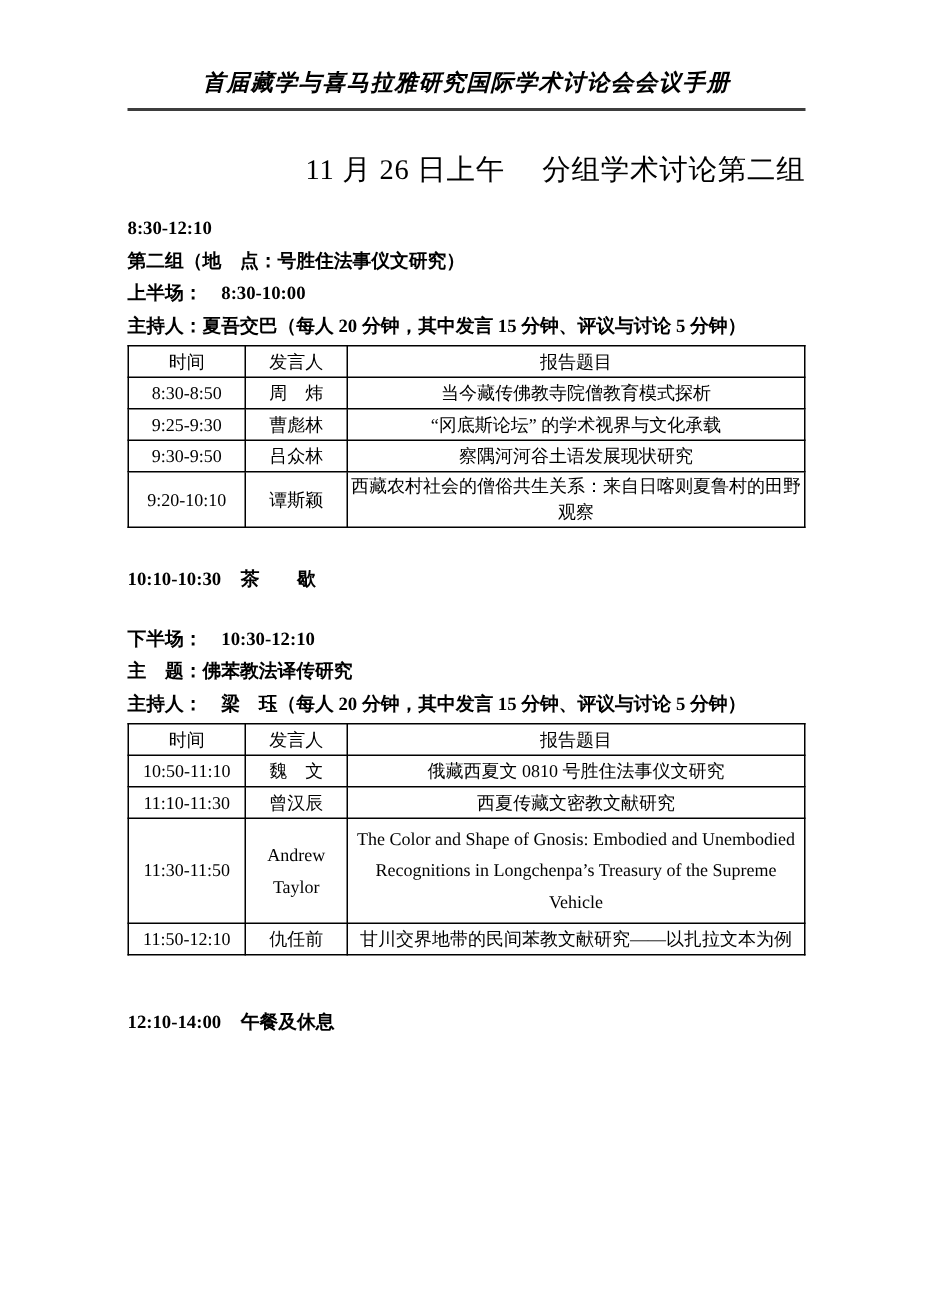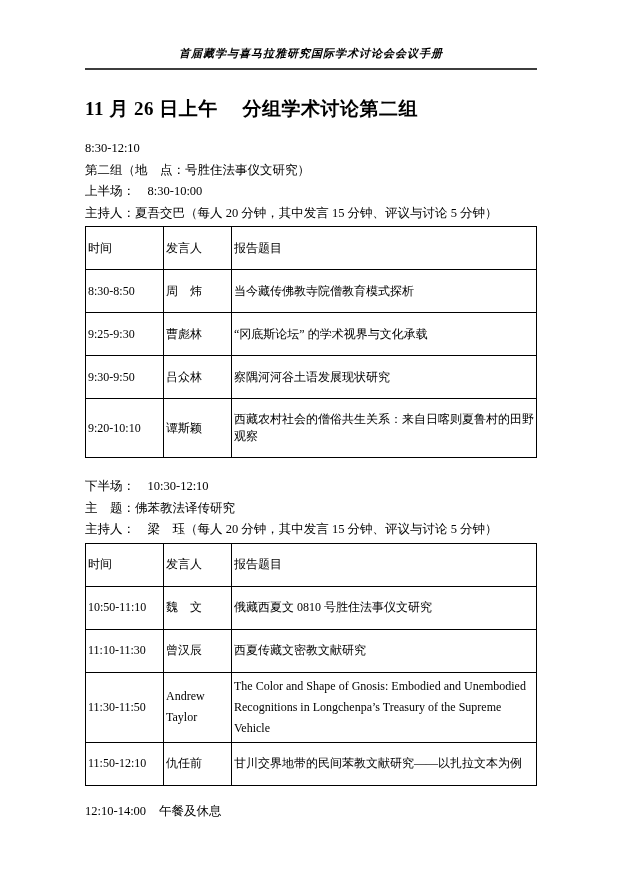--- a/index.html
+++ b/index.html
@@ -16,55 +16,55 @@
   }
   .page {
     box-sizing: border-box;
     width: 620px;
     height: 877px;
     padding: 0 83px 0 85px;
   }
   .doc-header {
     margin-top: 46px;
     text-align: center;
-    font-size: 11px;
+    font-size: 15px;
     font-weight: bold;
     font-style: italic;
     letter-spacing: 1px;
     padding-bottom: 7px;
     border-bottom: 2px solid #3d3d3d;
   }
   .doc-title {
-    text-align: left;
+    text-align: right;
     font-size: 19px;
-    font-weight: bold;
+    font-weight: normal;
     letter-spacing: 0.5px;
     margin: 26px 0 0 0;
   }
   .meta {
     margin-top: 16px;
   }
   .meta p, .line {
     margin: 0;
-    font-weight: normal;
+    font-weight: bold;
     font-size: 12.5px;
     line-height: 21.5px;
   }
   table.schedule {
     width: 100%;
     border-collapse: collapse;
     table-layout: fixed;
     margin-top: 2px;
   }
   table.schedule td {
     border: 1px solid #000000;
     font-size: 12px;
-    text-align: left;
+    text-align: center;
     vertical-align: middle;
-    padding: 12px 2px;
+    padding: 1px 2px;
     height: 18px;
     line-height: 17px;
   }
   table.schedule col.c-time { width: 78px; }
   table.schedule col.c-speaker { width: 68px; }
   tr.tall-row td {
     line-height: 21px;
     padding-top: 3px;
     padding-bottom: 3px;
   }
@@ -72,21 +72,21 @@
     margin-top: 24px;
   }
   .gap {
     display: inline-block;
     width: 13px;
   }
   .second-meta {
     margin-top: 18px;
   }
   .lunch-line {
-    margin-top: 15px;
+    margin-top: 34px;
   }
 </style>
 </head>
 <body>
 
 <div class="page">
 
   <div class="doc-header">首届藏学与喜马拉雅研究国际学术讨论会会议手册</div>
 
   <h1 class="doc-title">11 月 26 日上午　 分组学术讨论第二组</h1>
@@ -126,20 +126,21 @@
         <td>察隅河河谷土语发展现状研究</td>
       </tr>
       <tr>
         <td>9:20-10:10</td>
         <td>谭斯颖</td>
         <td>西藏农村社会的僧俗共生关系：来自日喀则夏鲁村的田野观察</td>
       </tr>
     </tbody>
   </table>
 
+  <p class="line break-line"><span>10:10-10:30</span><span class="gap"></span><span>茶　　歇</span></p>
 
   <div class="meta second-meta">
     <p>下半场：　10:30-12:10</p>
     <p>主　题：佛苯教法译传研究</p>
     <p>主持人：　梁　珏（每人 20 分钟，其中发言 15 分钟、评议与讨论 5 分钟）</p>
   </div>
 
   <table class="schedule">
     <colgroup>
         <col class="c-time">

